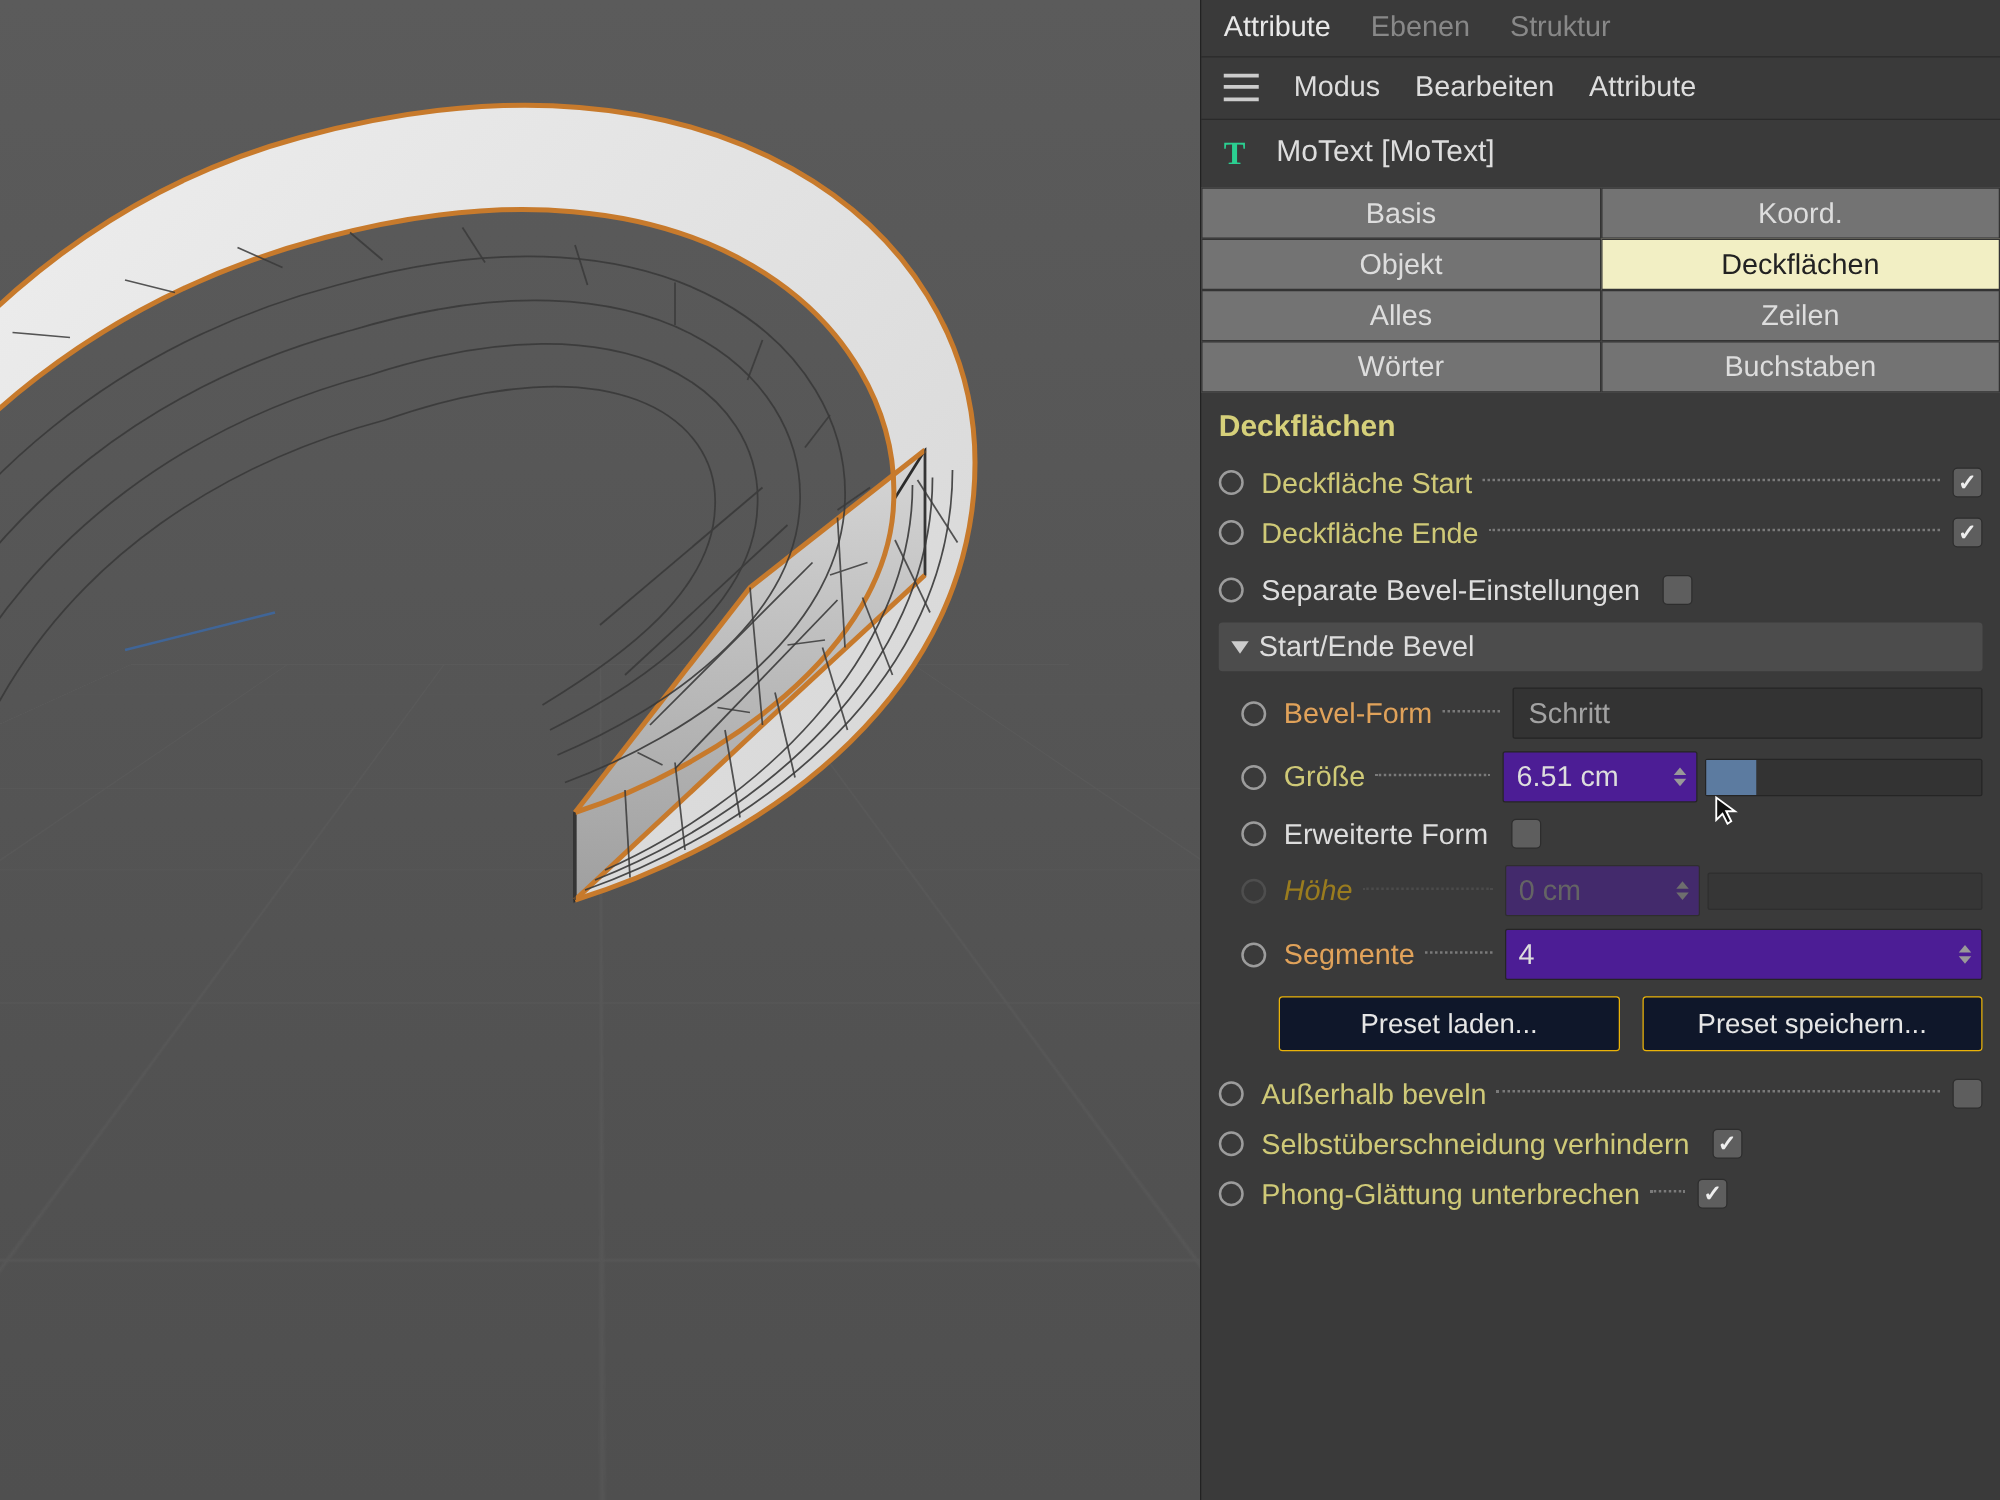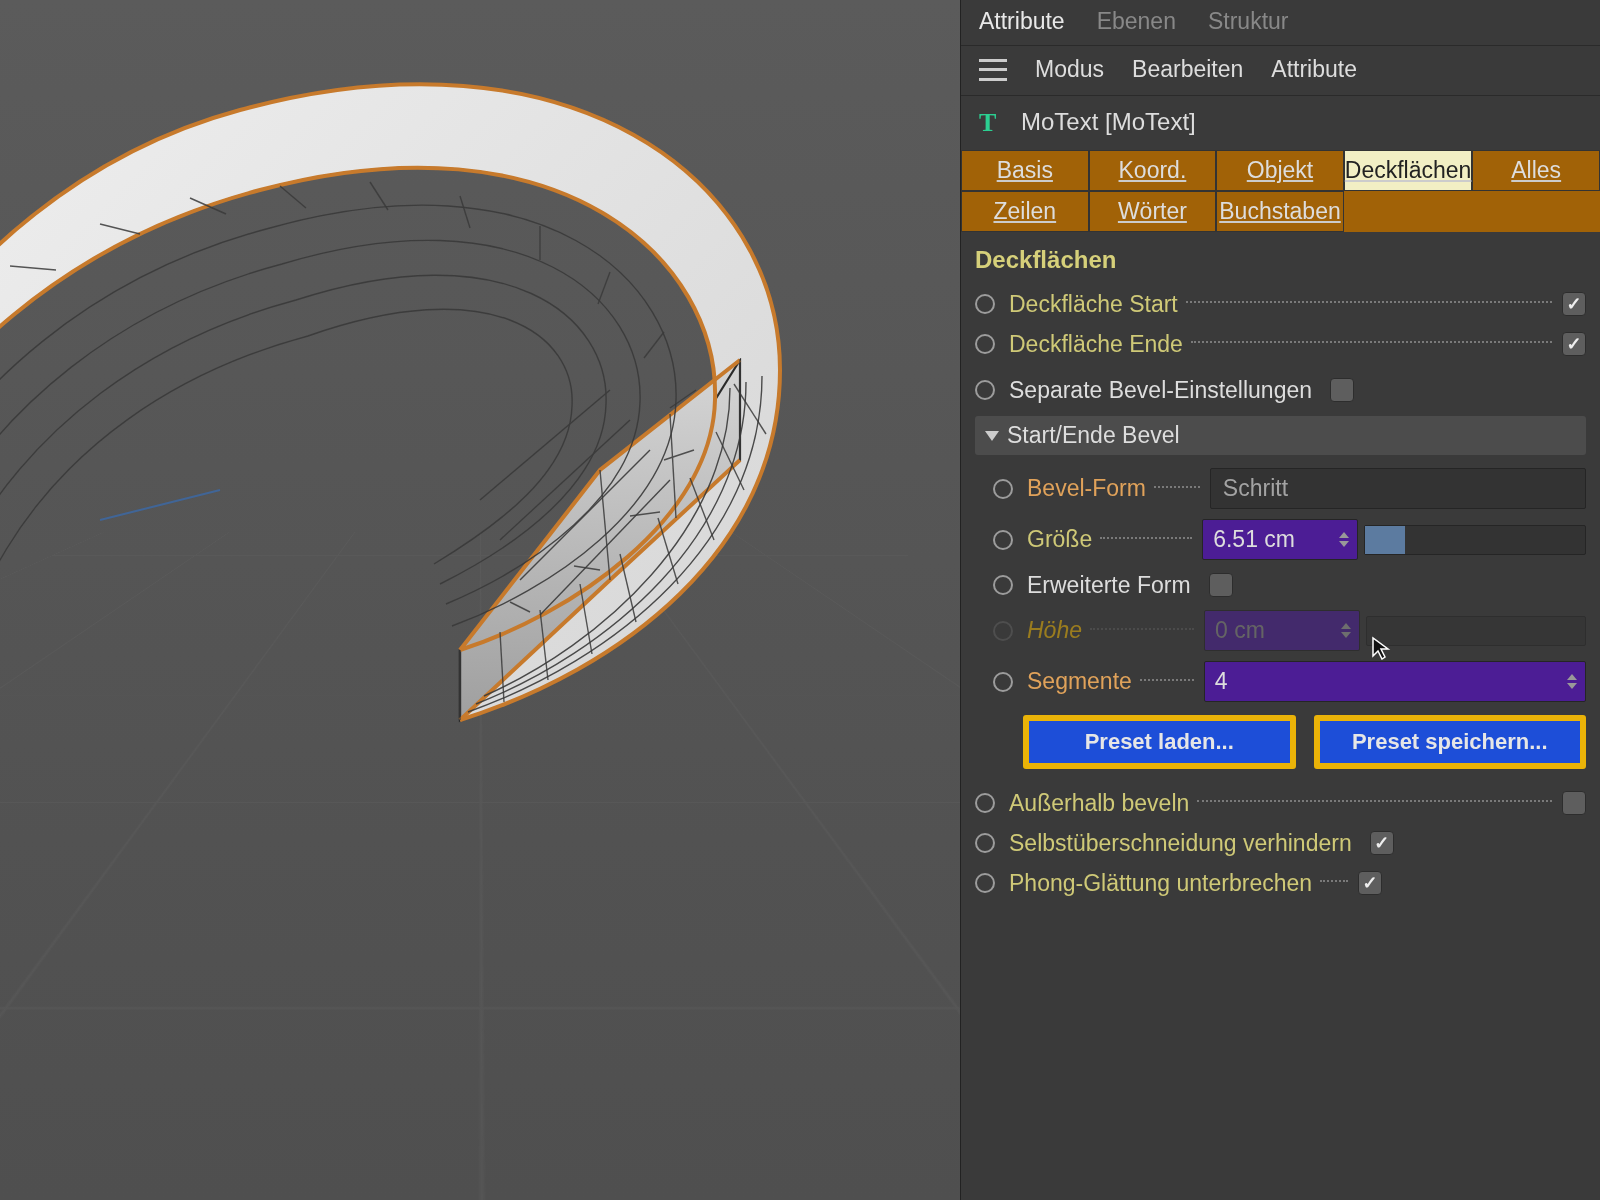--- a/index.html
+++ b/index.html
@@ -15,21 +15,21 @@
   .tabs-top { display:flex; gap:32px; padding:8px 18px 10px; border-bottom:1px solid #2a2a2a; }
   .tabs-top span { color:#888; cursor:default; }
   .tabs-top span.active { color:#e8e8e8; }
   .menubar { display:flex; align-items:center; gap:28px; padding:10px 18px 12px; border-bottom:1px solid #2a2a2a; }
   .hamburger { width:28px; height:22px; display:flex; flex-direction:column; justify-content:space-between; }
   .hamburger span { height:3px; background:#ccc; }
   .menubar .mi { color:#ddd; }
   .objrow { display:flex; align-items:center; gap:14px; padding:12px 18px 14px; }
   .t-icon { width:28px; height:28px; color:#2bcf91; font-weight:700; font-size:26px; font-family:Georgia,serif; }
   .objname { color:#ddd; font-size:24px; }
-  .subtabs { display:grid; grid-template-columns:repeat(5,1fr); background:#a16207;text-decoration:underline; }
+  .subtabs { display:grid; grid-template-columns:repeat(2,1fr); background:#737373; }
   .subtabs div { text-align:center; padding:6px 0; color:#ddd; border:1px solid #333; cursor:default; }
   .subtabs div.sel { background:#f2efc4; color:#222; }
   .section-title { padding:14px 14px 10px; color:#d6d07a; font-weight:600; font-size:24px; }
   .group { padding:0 14px 8px; }
   .row { display:flex; align-items:center; padding:5px 0; min-height:40px; }
   .dotlabel { position:relative; color:#cfc977; flex:0 0 auto; margin-right:8px; }
   .dotlabel.inactive { color:#eab308;font-style:italic; }
   .dotlabel.orange { color:#e0a25a; }
   .dots { flex:1; border-bottom:2px dotted #7a7a7a; height:0; margin:0 10px 4px 0; }
   .radio { width:20px; height:20px; border-radius:50%; border:2px solid #9c9c9c; margin-right:14px; flex:0 0 auto; position:relative; }
@@ -43,21 +43,21 @@
   .val { flex:0 0 156px; background:#4c1d95; color:#ddd; padding:6px 10px; border-radius:2px; position:relative; font-size:23px; border:1px solid #252525;}
   .val .spin { position:absolute; right:4px; top:3px; bottom:3px; width:14px; display:flex; flex-direction:column; justify-content:center; gap:3px; }
   .val .spin::before,.val .spin::after { content:""; width:0; height:0; border-left:5px solid transparent; border-right:5px solid transparent; }
   .val .spin::before { border-bottom:6px solid #999; }
   .val .spin::after  { border-top:6px solid #999; }
   .selectv { flex:1; background:#333; color:#a3a3a3; padding:6px 12px; border-radius:2px; border:1px solid #252525; }
   .slider { flex:1; height:30px; background:#333; border:1px solid #252525; border-radius:2px; position:relative; margin-left:6px; }
   .slider .fill { position:absolute; left:0; top:0; bottom:0; width:18%; background:#5c7ba0; }
   .slider .dim { background:#444; }
   .btnrow { display:flex; gap:18px; padding:8px 0 14px 30px; }
-  .btn { flex:1; background:#1d4ed8; border:6px solid #eab308; color:#e6e6e6; text-align:center; padding:8px 0; border-radius:3px; font-size:22px;font-weight:bold; }
+  .btn { flex:1; background:#0f172a; border:1px solid #eab308; color:#e6e6e6; text-align:center; padding:8px 0; border-radius:3px; font-size:22px; }
   .cursor { position:absolute; left:1370px; top:636px; width:24px; height:24px; pointer-events:none; }
   .cursor svg { width:24px; height:24px; }
   .spacer { height:6px; }
 </style>
 </head>
 <body>
 
 <div class="app">
   <div class="viewport">
     <svg class="shape" viewBox="0 0 1240 1400">

